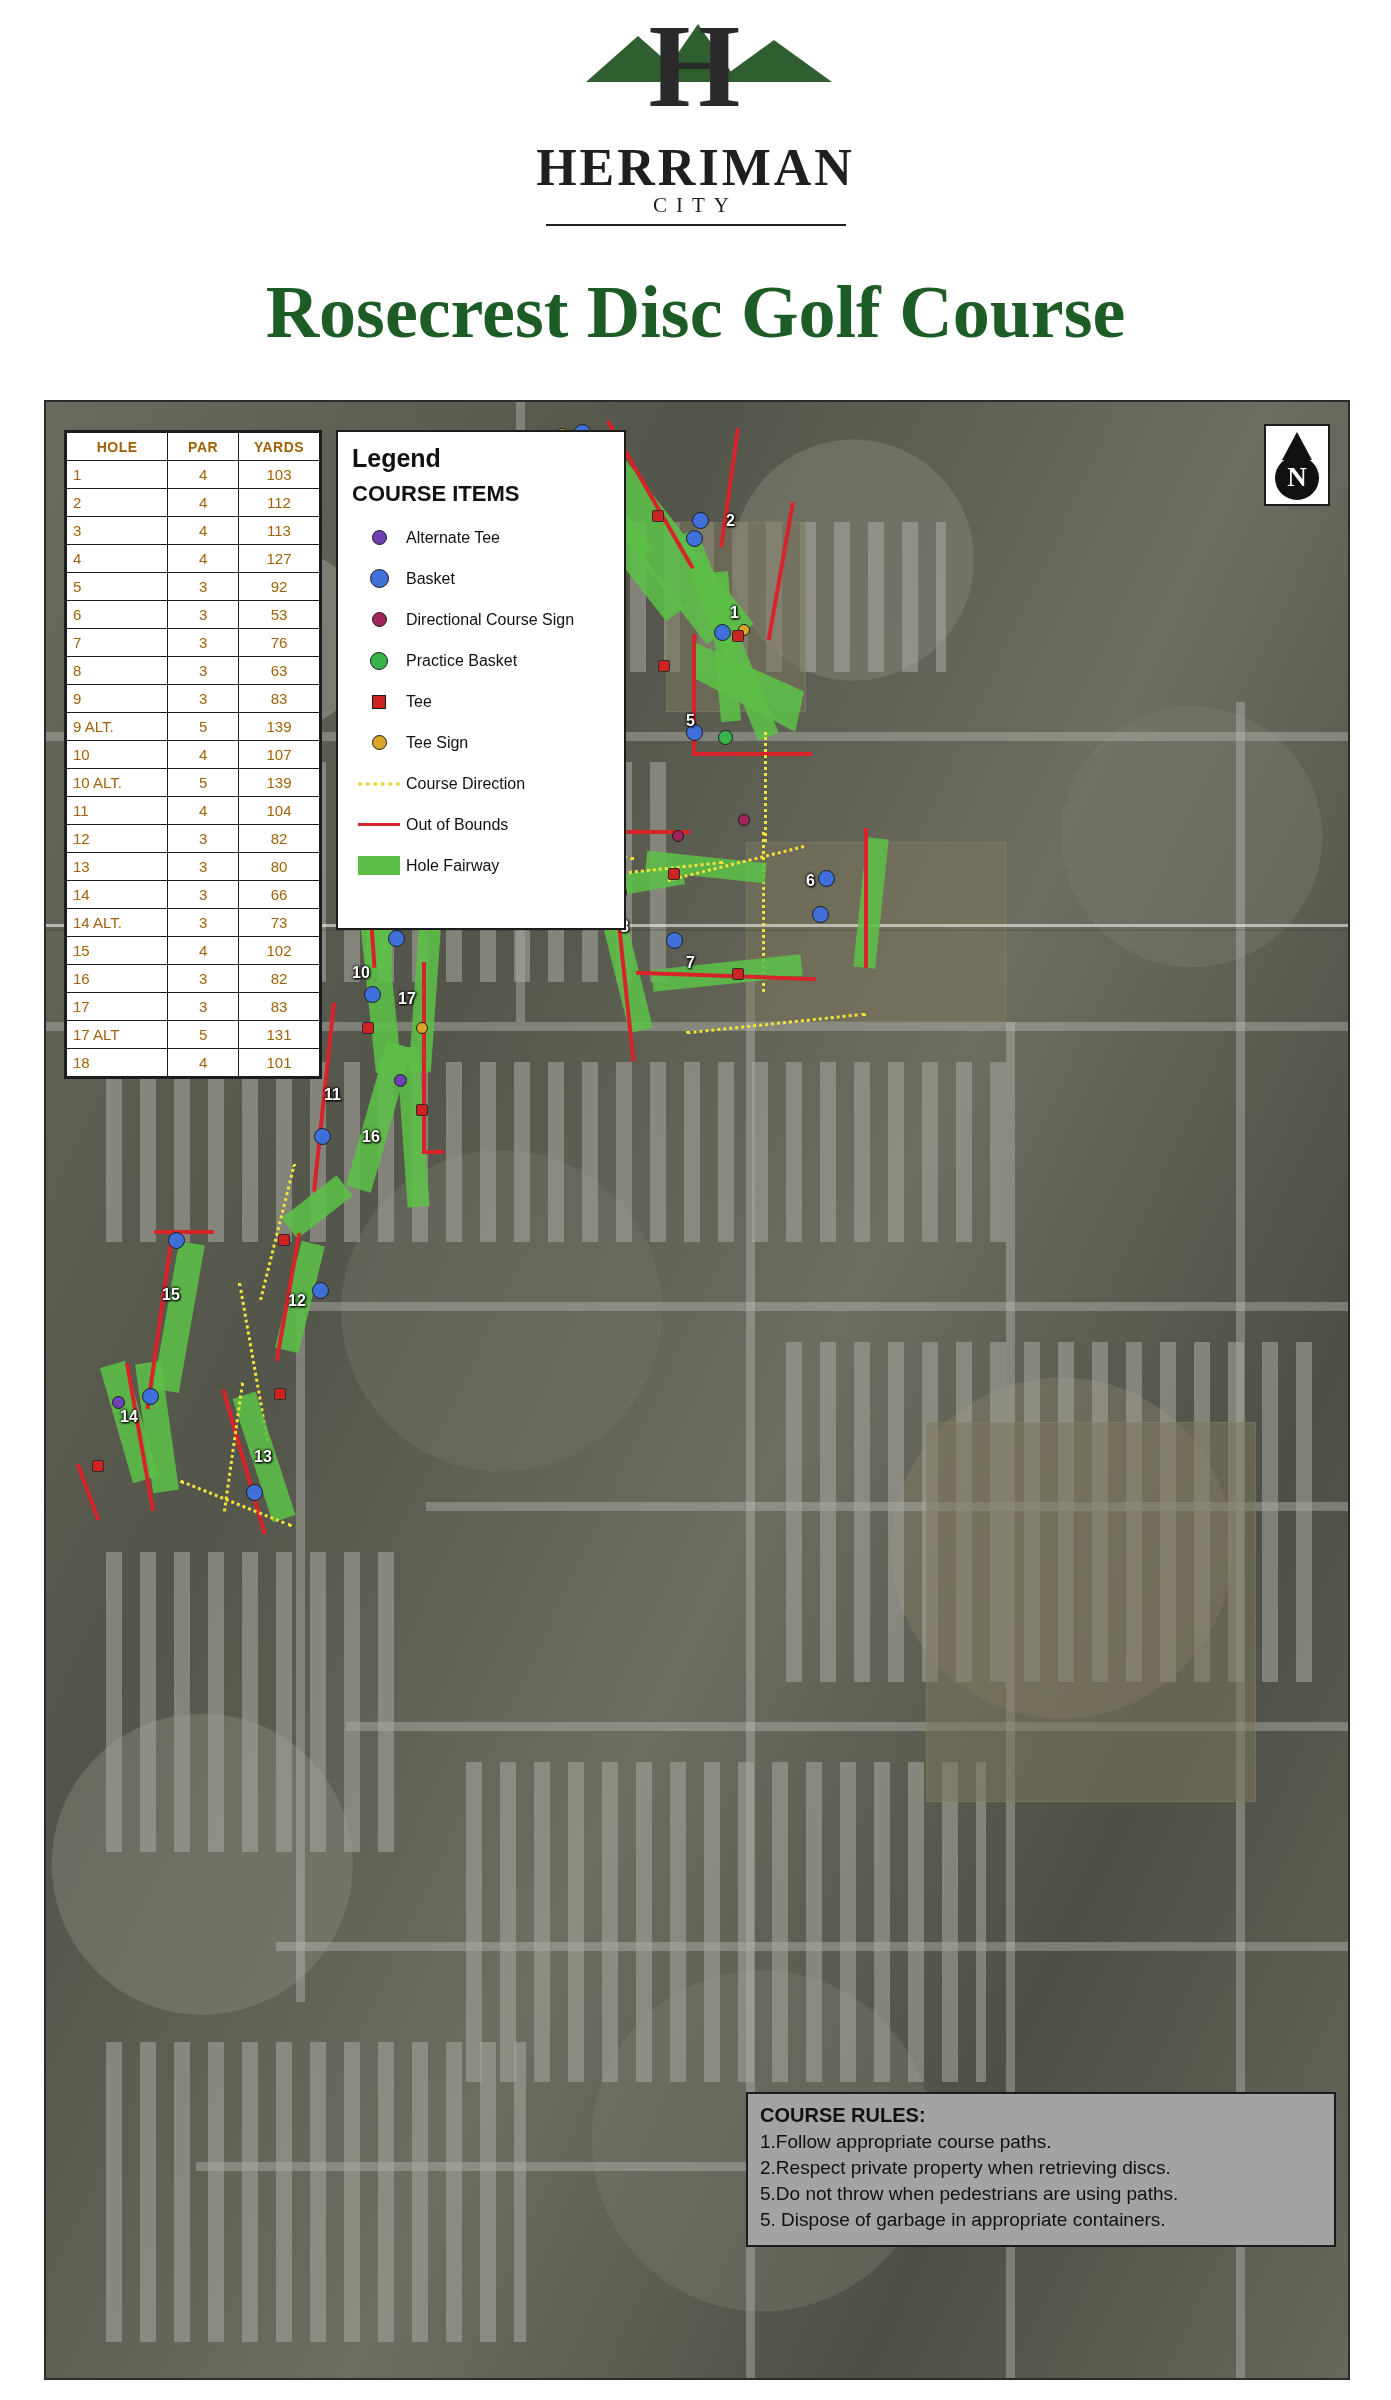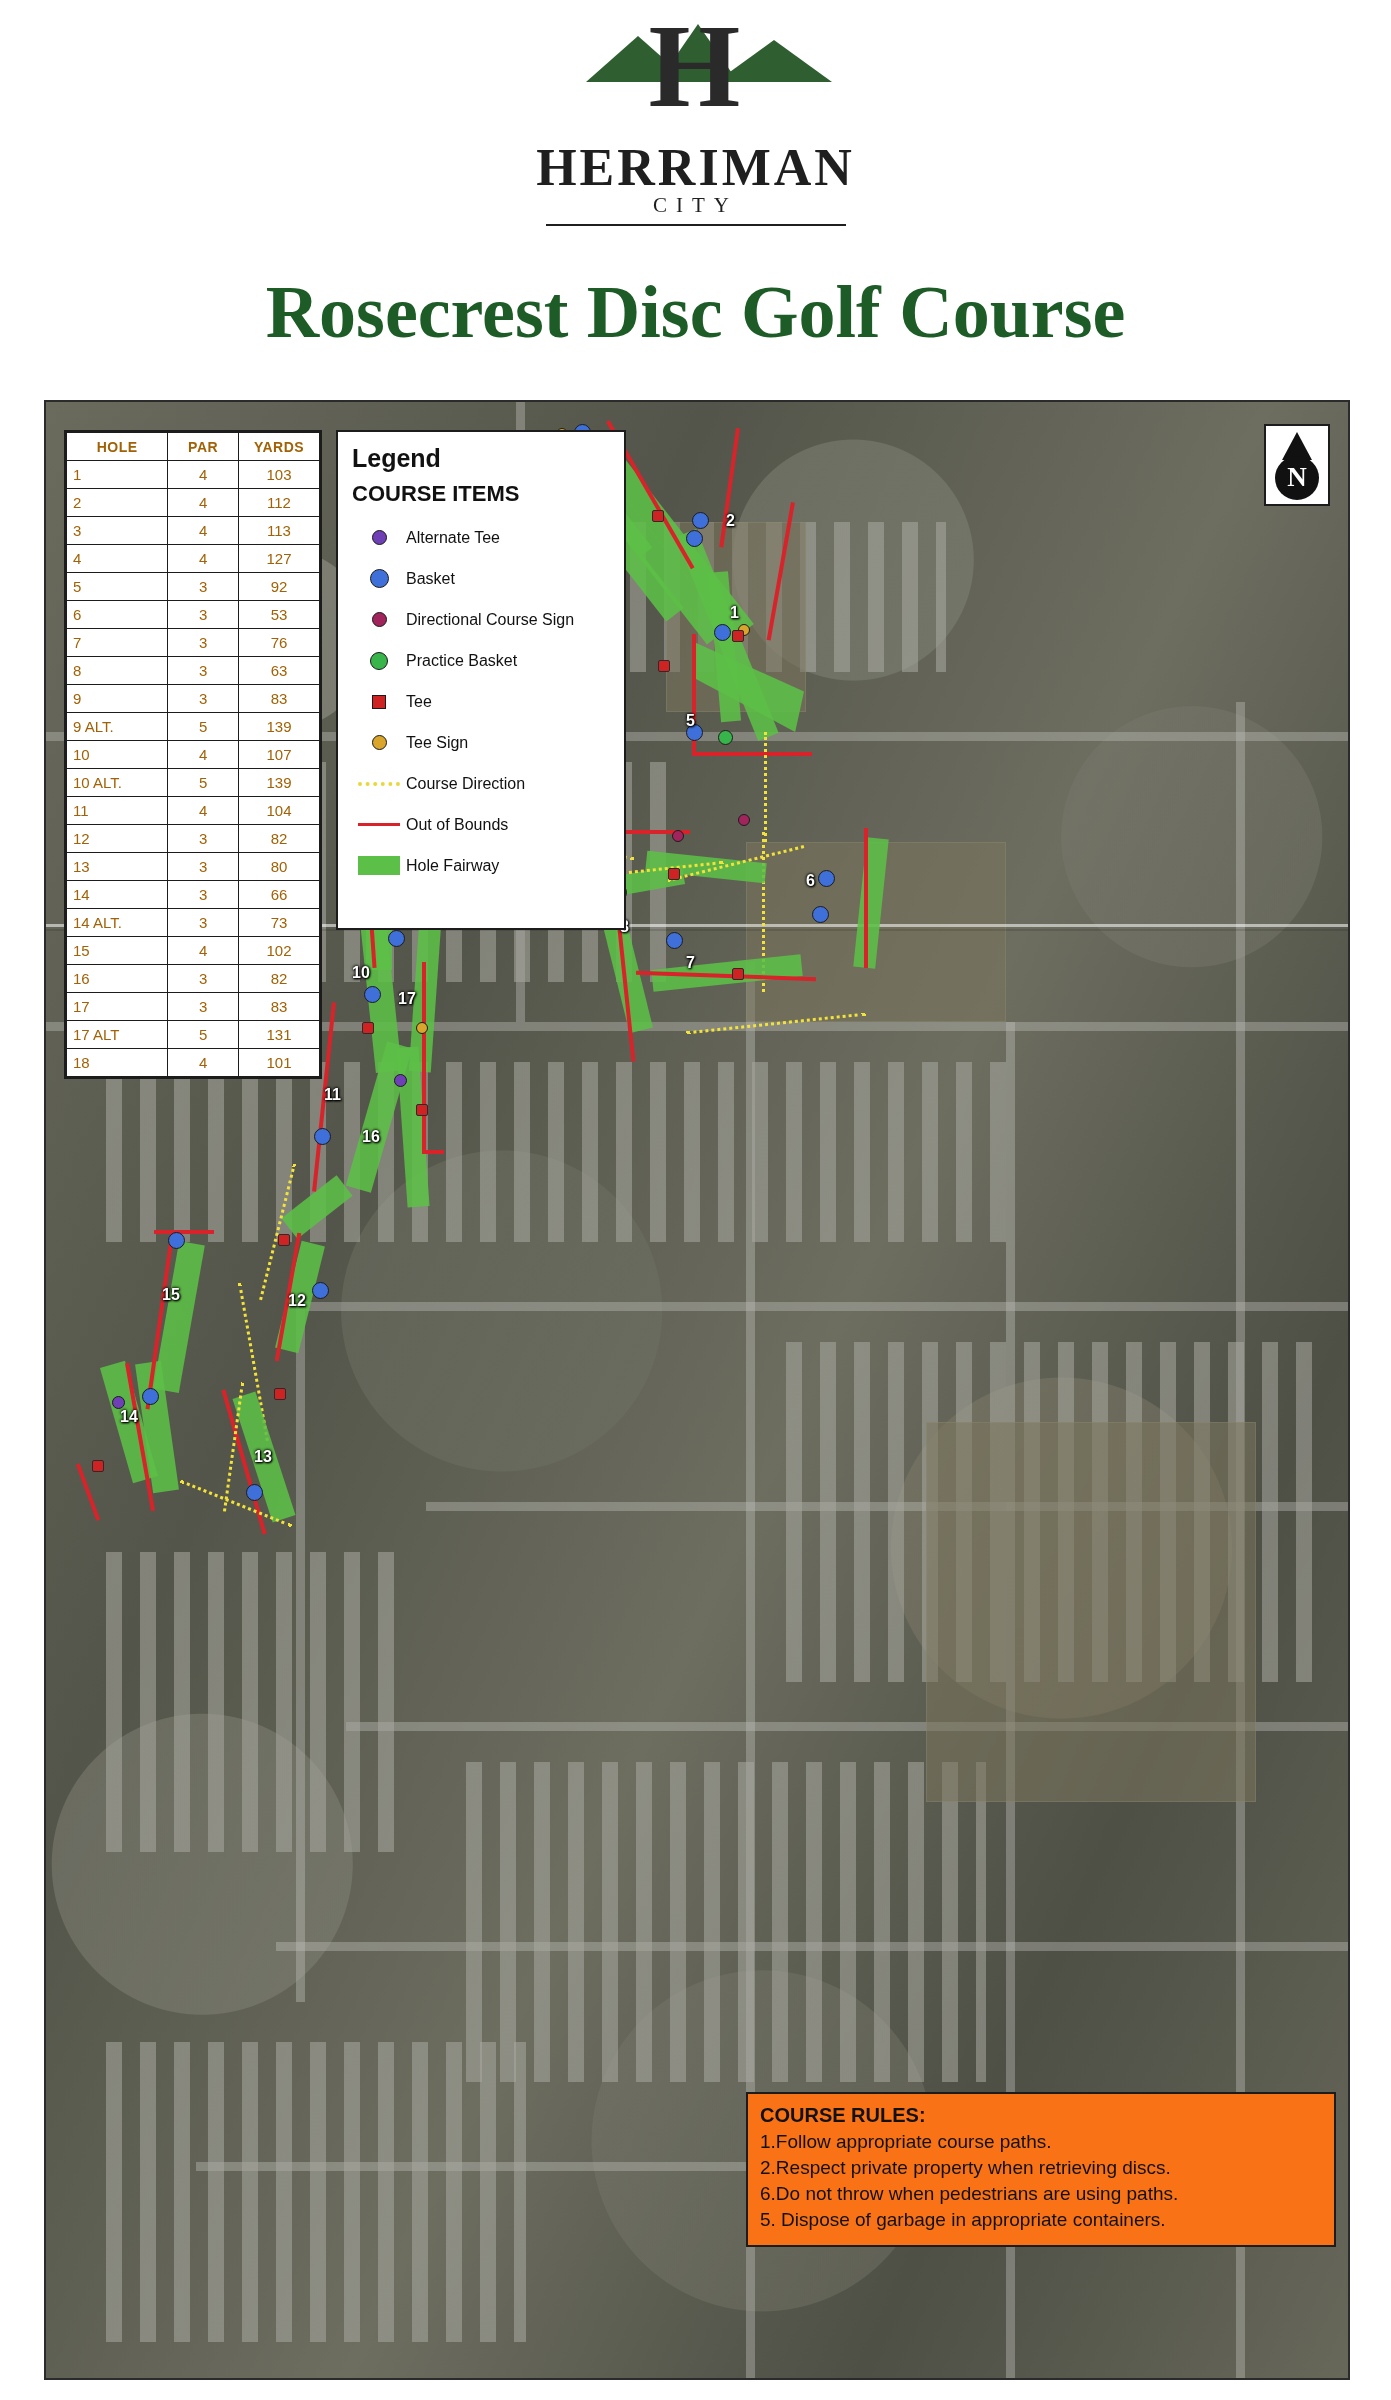--- a/index.html
+++ b/index.html
@@ -322,21 +322,21 @@
     font-weight: bold;
     font-family: "Liberation Serif", serif;
   }
 
   
   #rules {
     position: absolute;
     left: 700px;
     top: 1690px;
     width: 590px;
-    background: #f97316;
+    background: #a3a3a3;
     border: 2px solid #1c1c1c;
     padding: 10px 12px 12px 12px;
   }
   #rules .rules-title {
     font-size: 20px;
     font-weight: bold;
     color: #111;
     margin-bottom: 2px;
   }
   #rules .rule {
@@ -731,21 +731,21 @@
     <div id="north-arrow"></div>
     <div id="north-disc"></div>
     <div id="north-letter">N</div>
   </div>
 
   <div id="rules">
     <div class="rules-title">COURSE RULES:</div>
     <div id="rules-list">
         <div class="rule">1.Follow appropriate course paths.</div>
         <div class="rule">2.Respect private property when retrieving discs.</div>
-        <div class="rule">6.Do not throw when pedestrians are using paths.</div>
+        <div class="rule">5.Do not throw when pedestrians are using paths.</div>
         <div class="rule">5. Dispose of garbage in appropriate containers.</div>
       </div>
   </div>
 </div>
 
 <div id="paper-left"></div>
 <div id="paper-right"></div>
 <div id="paper-bottom"></div>
 
 </body></html>

